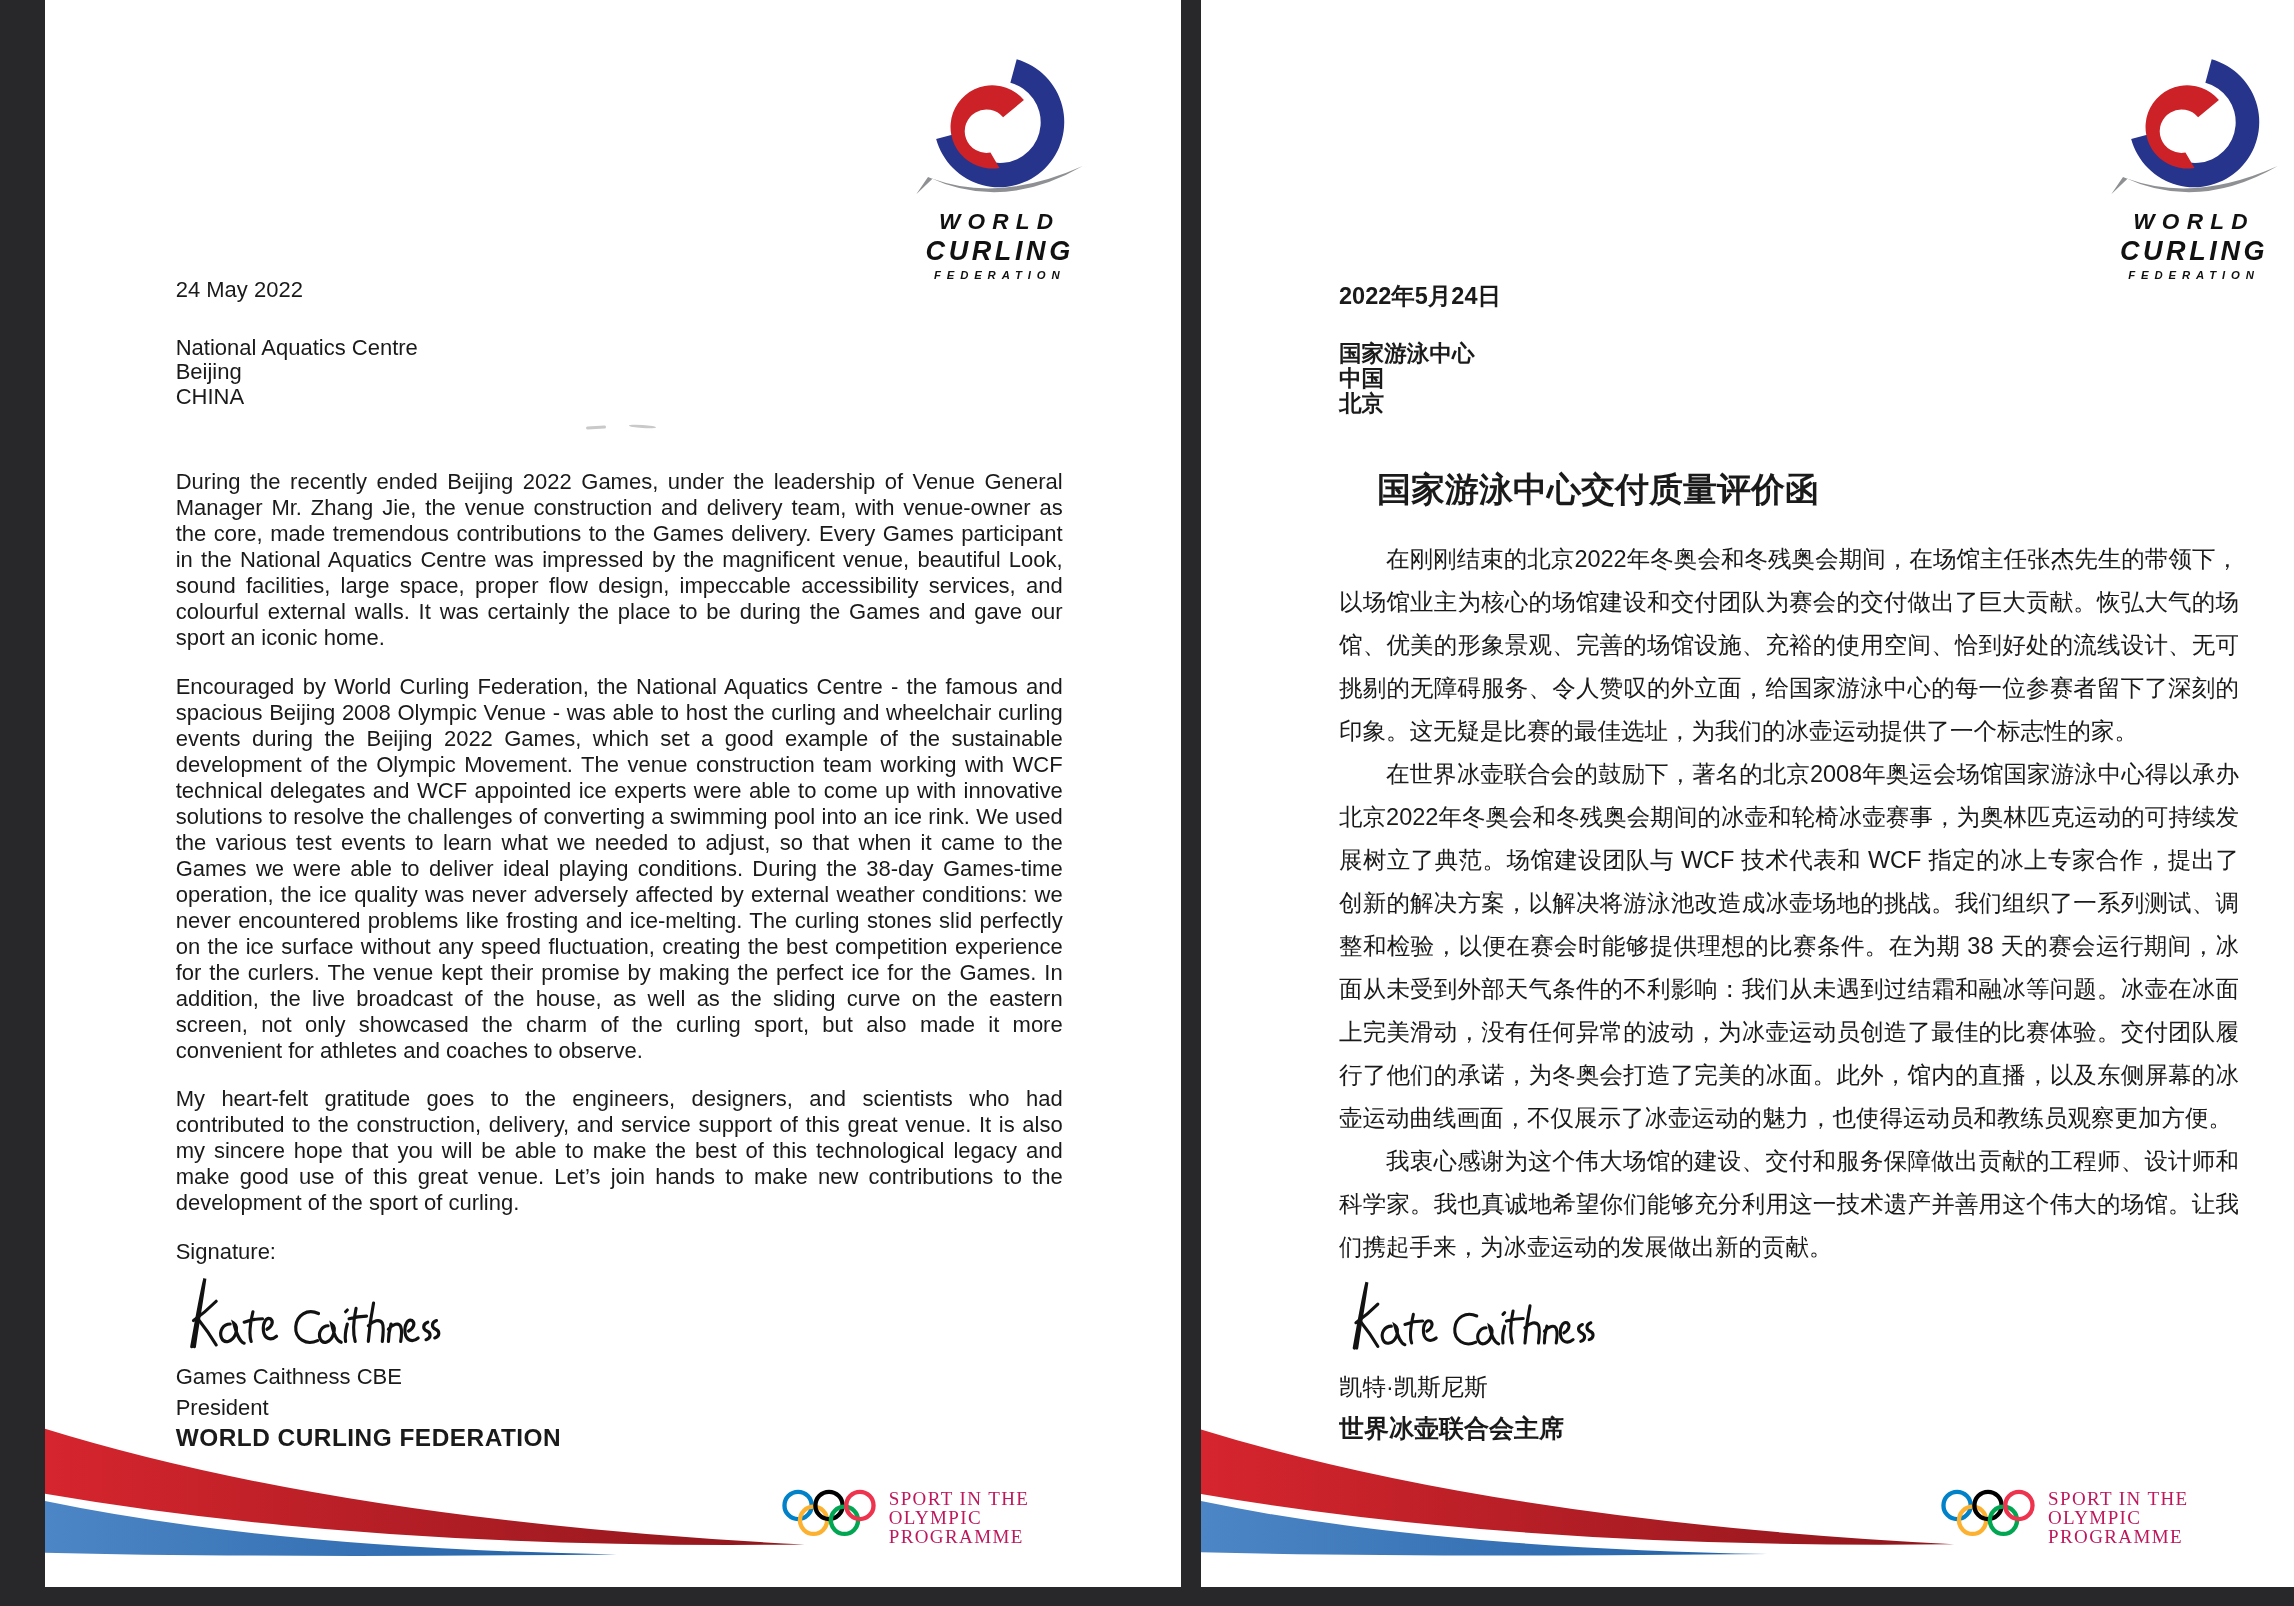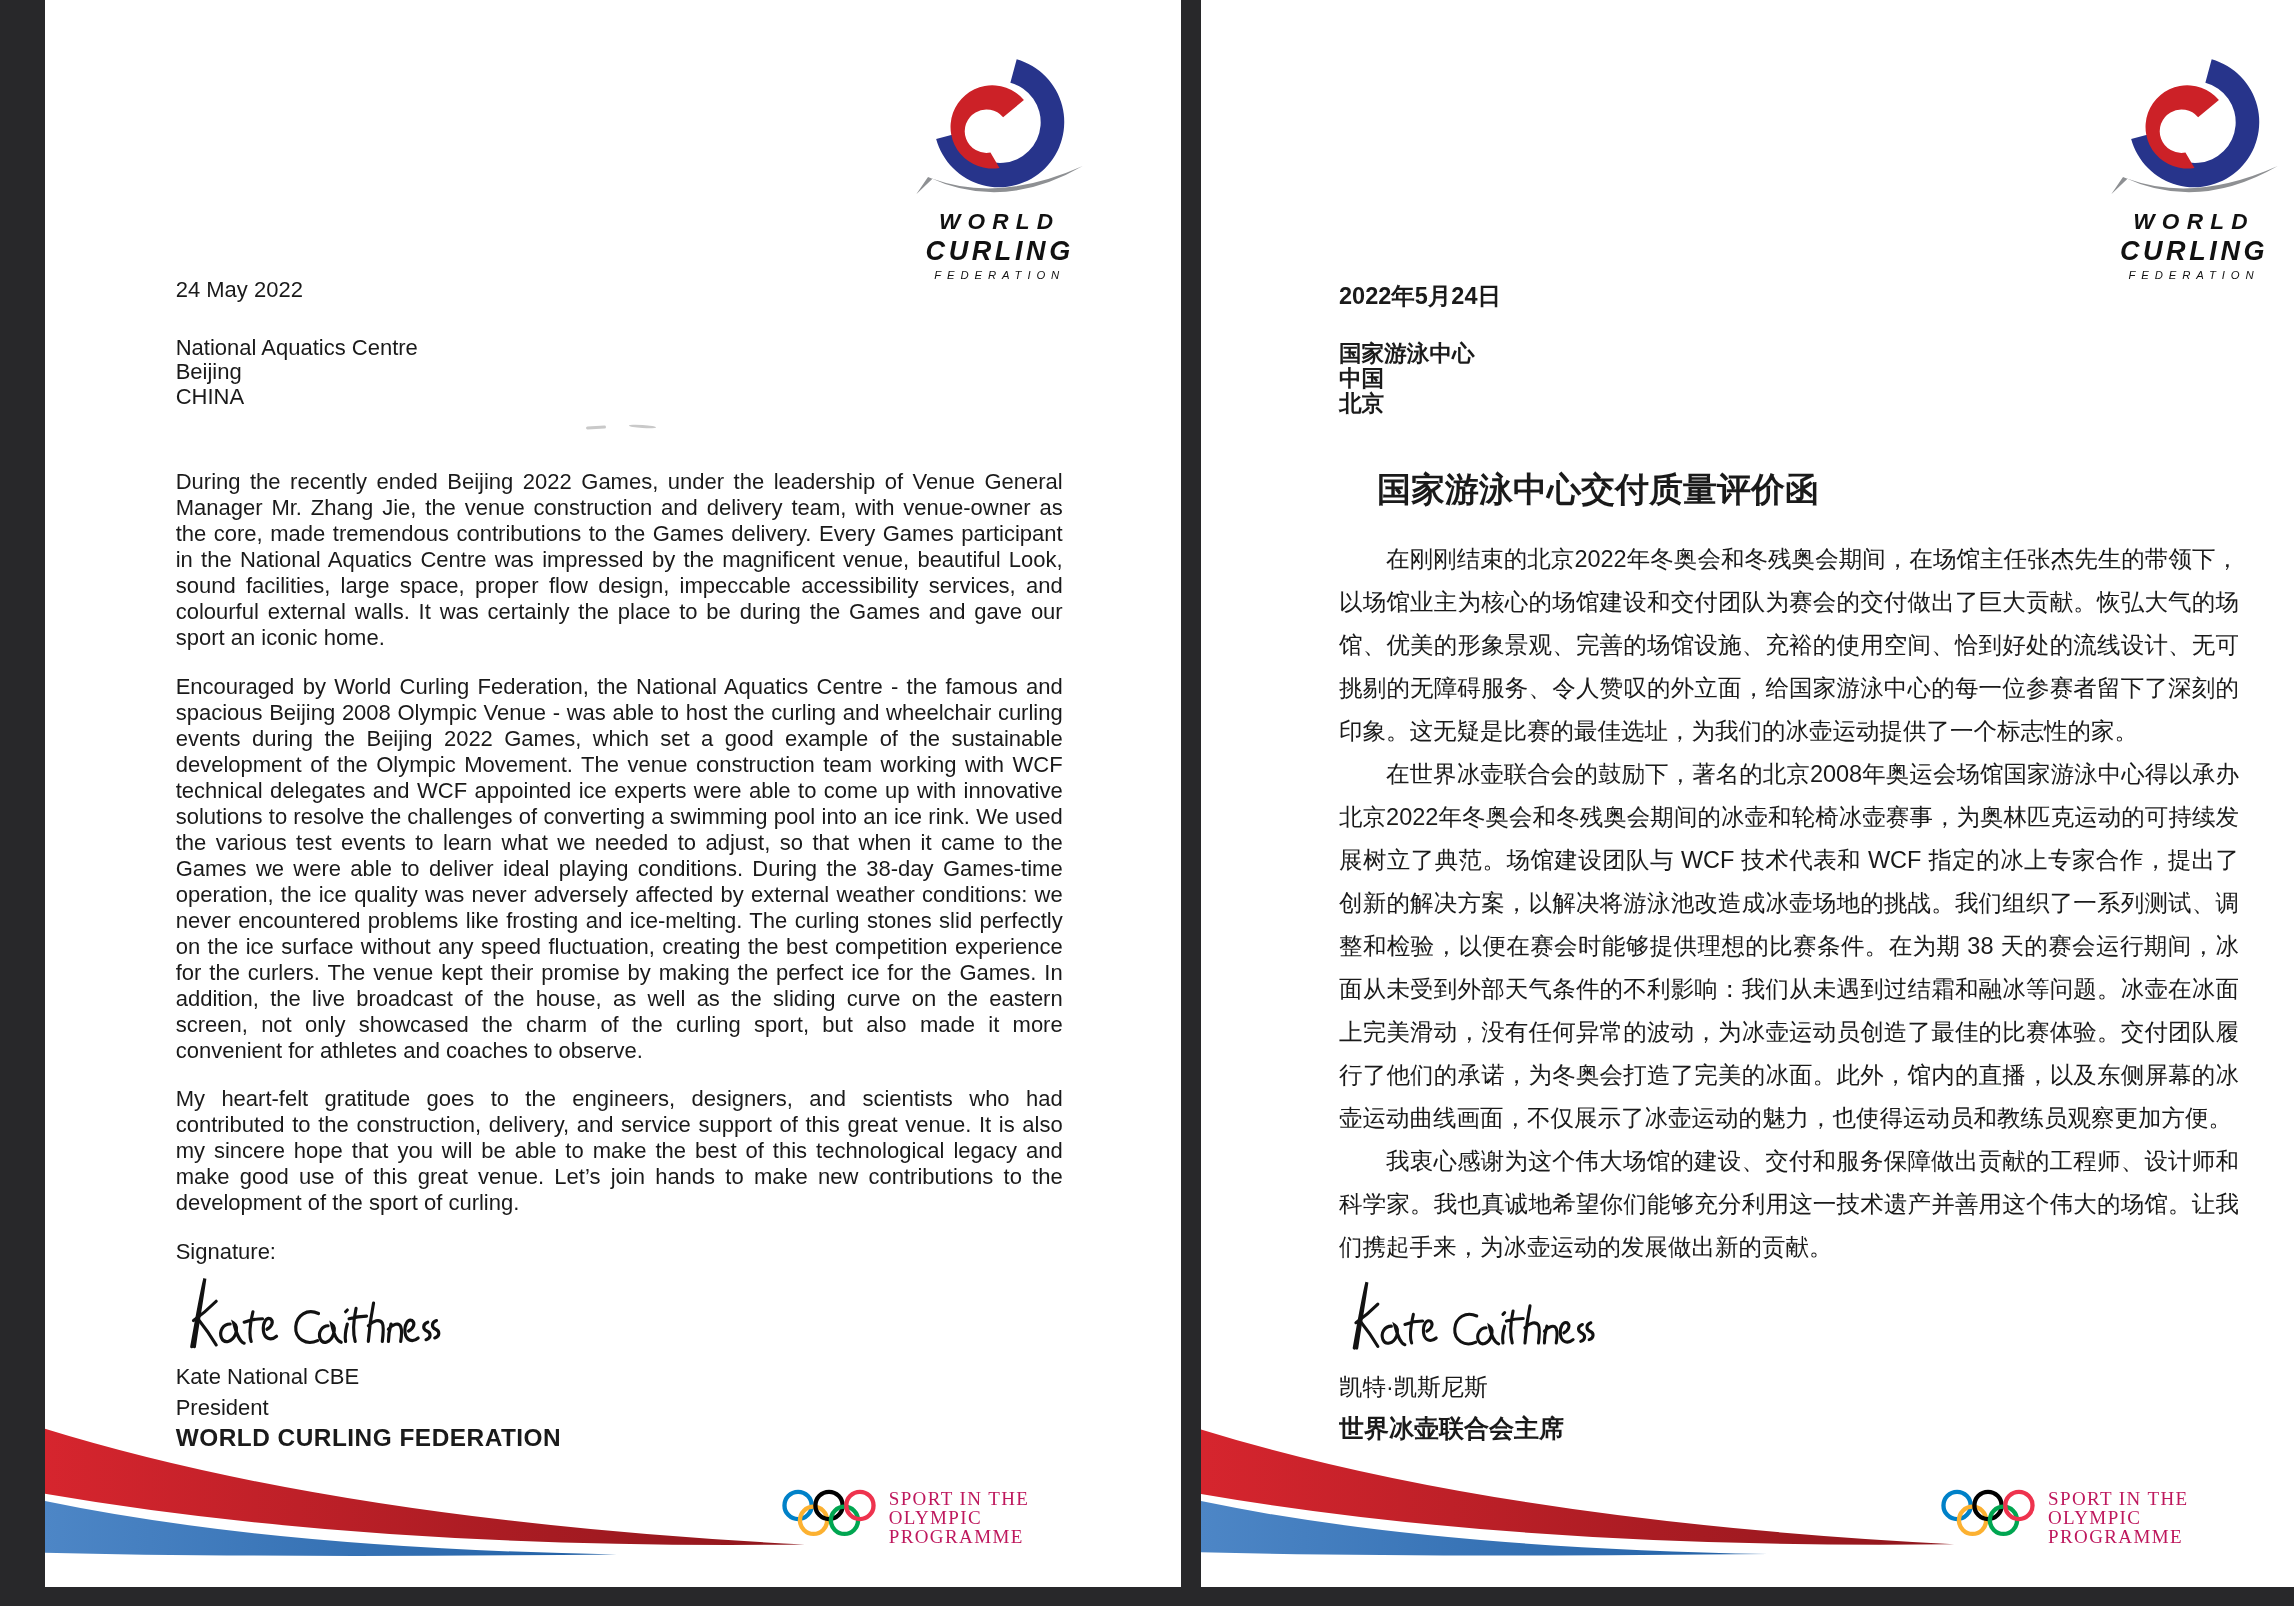--- a/index.html
+++ b/index.html
@@ -17,21 +17,21 @@
   .page-left{left:12.7px;width:1136px;}
   .page-right{left:1169px;width:1126px;}
 
   
   .wcf-logo{position:absolute;top:51px;width:192px;text-align:center;}
   .page-left .wcf-logo{left:859px;}
   .page-right .wcf-logo{left:897px;}
   .wcf-logo svg{display:block;margin:0 auto;}
   .wcf-word{font-size:22.6px;font-weight:bold;font-style:italic;letter-spacing:7.2px;color:#111;margin-top:1.8px;}
   .wcf-curling{font-size:27px;font-weight:bold;font-style:italic;letter-spacing:3.6px;color:#111;margin-top:0.9px;}
-  .wcf-fed{font-size:11.3px;font-weight:normal;font-style:italic;letter-spacing:5.9px;color:#111;margin-top:2.7px;}
+  .wcf-fed{font-size:11.3px;font-weight:bold;font-style:italic;letter-spacing:5.9px;color:#111;margin-top:2.7px;}
 
   
   .letter{position:absolute;}
   .page-left .letter{left:131px;top:277px;width:887px;}
   .page-right .letter{left:138px;top:280px;width:900px;}
 
   .date-en{font-size:22px;margin-bottom:33px;}
   .addr-en{font-size:22px;line-height:24.4px;margin-bottom:60px;}
   .title-en{font-size:26px;font-weight:bold;margin-bottom:29px;}
   .body-en p{font-size:22px;line-height:26px;text-align:justify;margin:0 0 22.6px 0;}
@@ -113,21 +113,21 @@
         <path d="M174,60 C167,60 162,68 165,75 C168,82 177,79 180,70 C182,64 181,60 178,58 C180,68 183,77 189,79"></path>
         <path d="M196,58 C194,65 193,72 194,78 M194,44 L196,42"></path>
         <path d="M206,40 C203,54 202,68 205,78 M198,52 C205,50 212,49 218,49"></path>
         <path d="M226,34 C223,49 221,64 220,78 M220,60 C226,54 233,52 236,57 C238,61 237,70 236,78"></path>
         <path d="M246,58 C244,65 243,72 243,78 M243,64 C248,58 255,56 257,61 C259,66 258,72 257,78"></path>
         <path d="M266,66 C272,63 274,57 270,54 C265,52 261,59 262,68 C263,76 270,80 277,74"></path>
         <path d="M288,56 C282,58 282,64 287,66 C292,68 292,74 286,76"></path>
         <path d="M298,54 C292,56 292,62 297,64 C302,66 302,72 296,74"></path>
       </g>
     </svg>
-    <div class="signer-name-en">Kate National CBE</div>
+    <div class="signer-name-en">Games Caithness CBE</div>
     <div class="signer-role-en">President</div>
     <div class="signer-org-en">WORLD CURLING FEDERATION</div>
   </div>
 
   <svg class="swoosh" width="1136" height="161" viewBox="0 0 1256 178">
     <defs>
       <linearGradient id="gr1" x1="0" y1="0" x2="1" y2="0">
         <stop offset="0" stop-color="#d6252e"></stop>
           <stop offset="1" stop-color="#8e161c"></stop>
       </linearGradient>

